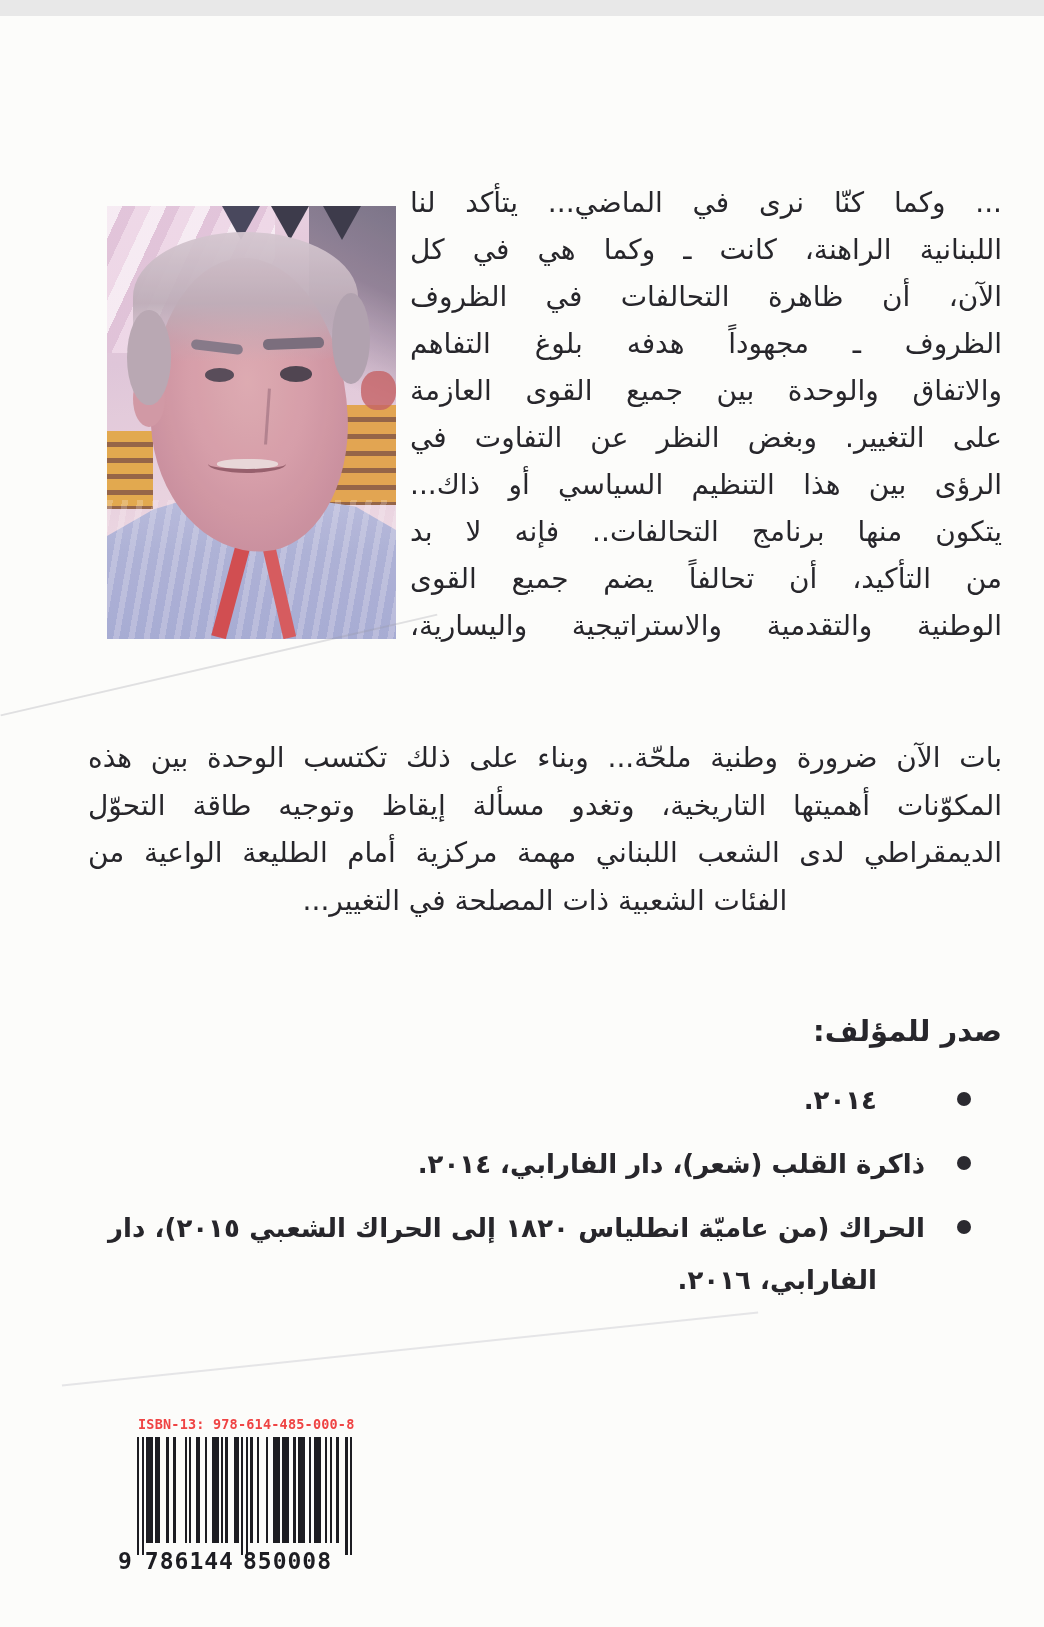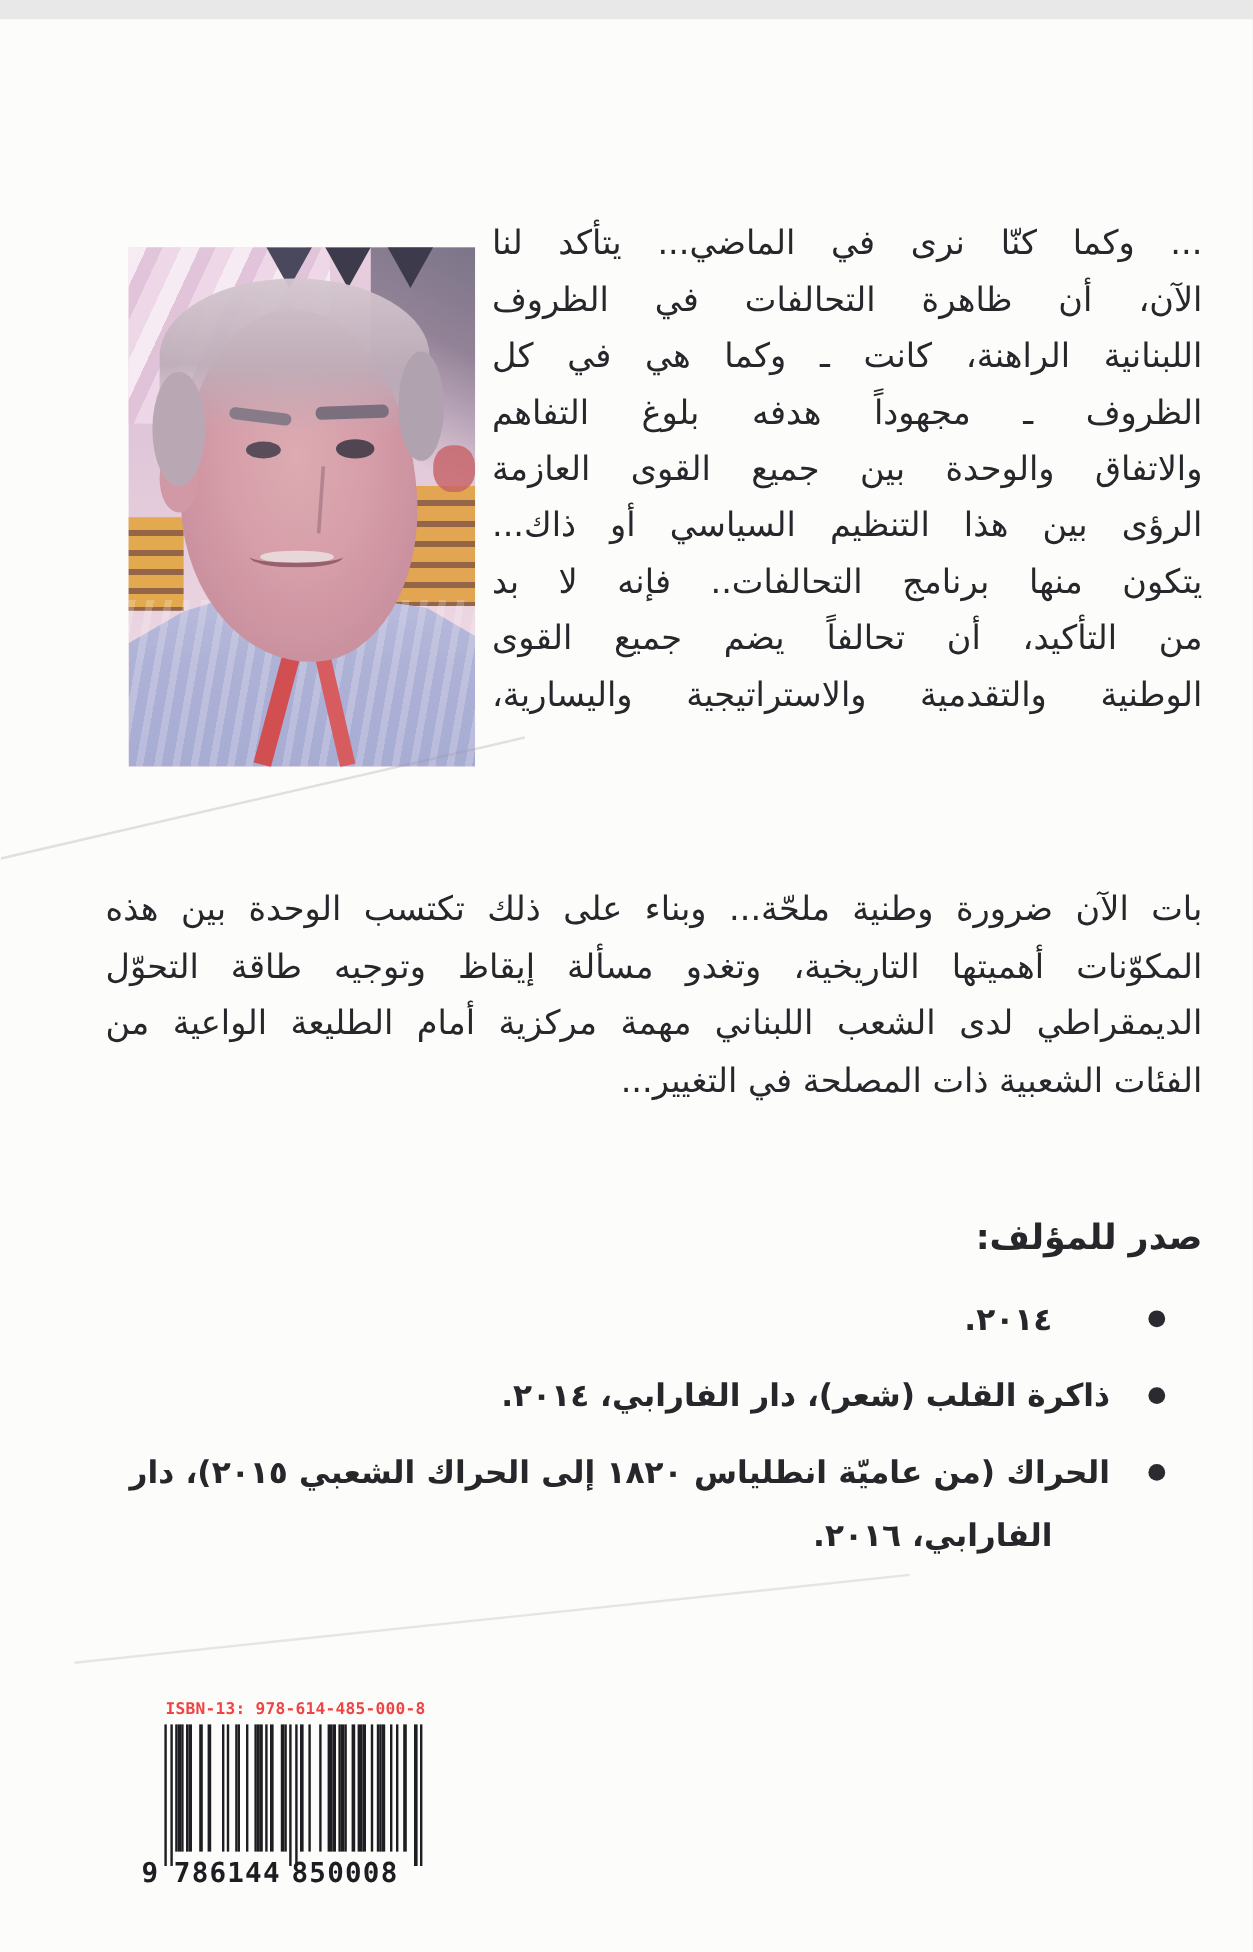--- a/index.html
+++ b/index.html
@@ -46,21 +46,21 @@
   .ph-eye-r { left:60%; top:37%; width:11%; height:3.6%; background:#3c3640; border-radius:50%; }
   .ph-nose { left:49%; top:42%; width:6%; height:13%; border-right:3px solid rgba(120,80,95,.45); transform:rotate(4deg); }
   .ph-teeth { left:38%; top:58.5%; width:21%; height:10px; background:#e9dcda; border-radius:45%; }
   .ph-mouth { left:35%; top:57.5%; width:27%; height:14px; border-bottom:4px solid #8d5560; border-radius:0 0 50% 50%; }
   .ph-cast { inset:0; background:rgba(233,180,205,.12); }
   
   .blurb-col { position:absolute; top:163px; right:42px; width:592px; direction:rtl; font-size:28px; font-weight:500; }
   .blurb-full { position:absolute; top:718px; left:88px; width:914px; direction:rtl; font-size:28px; font-weight:500; }
   .jline { line-height:47px; height:47px; text-align:justify; text-align-last:justify; white-space:nowrap; }
   .jline-w { line-height:47.5px; height:47.5px; text-align:justify; text-align-last:justify; white-space:nowrap; }
-  .rline { line-height:47.5px; height:47.5px; text-align:right; }
+  .rline { line-height:47.5px; height:47.5px; text-align:center; }
   
   .works-heading { position:absolute; top:998px; right:42px; direction:rtl; font-size:29px; font-weight:bold; }
   .works { position:absolute; top:1058px; right:119px; width:817px; direction:rtl; }
   .book { position:relative; margin-bottom:12px; font-size:26px; font-weight:bold; }
   .dot { position:absolute; right:-46px; top:18px; width:14px; height:14px; border-radius:50%; background:#2b2a30; }
   .bline { line-height:52px; }
   .bjust { text-align:justify; text-align-last:justify; white-space:nowrap; }
   .bcont { text-align:right; padding-right:48px; }
   .bend  { text-align:right; }
   
@@ -110,24 +110,25 @@
     <div class="ph-eye-l"></div>
     <div class="ph-eye-r"></div>
     <div class="ph-nose"></div>
     <div class="ph-teeth"></div>
     <div class="ph-mouth"></div>
     <div class="ph-cast"></div>
   </div>
 
   <div class="blurb-col">
       <div class="jline">... وكما كنّا نرى في الماضي... يتأكد لنا</div>
+      <div class="jline">اللبنانية الراهنة، كانت ـ وكما هي في كل</div>
       <div class="jline">الآن، أن ظاهرة التحالفات في الظروف</div>
-      <div class="jline">اللبنانية الراهنة، كانت ـ وكما هي في كل</div>
       <div class="jline">الظروف ـ مجهوداً هدفه بلوغ التفاهم</div>
       <div class="jline">والاتفاق والوحدة بين جميع القوى العازمة</div>
+      <div class="jline">على التغيير. وبغض النظر عن التفاوت في</div>
       <div class="jline">الرؤى بين هذا التنظيم السياسي أو ذاك...</div>
       <div class="jline">يتكون منها برنامج التحالفات.. فإنه لا بد</div>
       <div class="jline">من التأكيد، أن تحالفاً يضم جميع القوى</div>
       <div class="jline">الوطنية والتقدمية والاستراتيجية واليسارية،</div>
     </div>
 
   <div class="blurb-full">
       <div class="jline-w">بات الآن ضرورة وطنية ملحّة... وبناء على ذلك تكتسب الوحدة بين هذه</div>
       <div class="jline-w">المكوّنات أهميتها التاريخية، وتغدو مسألة إيقاظ وتوجيه طاقة التحوّل</div>
       <div class="jline-w">الديمقراطي لدى الشعب اللبناني مهمة مركزية أمام الطليعة الواعية من</div>

